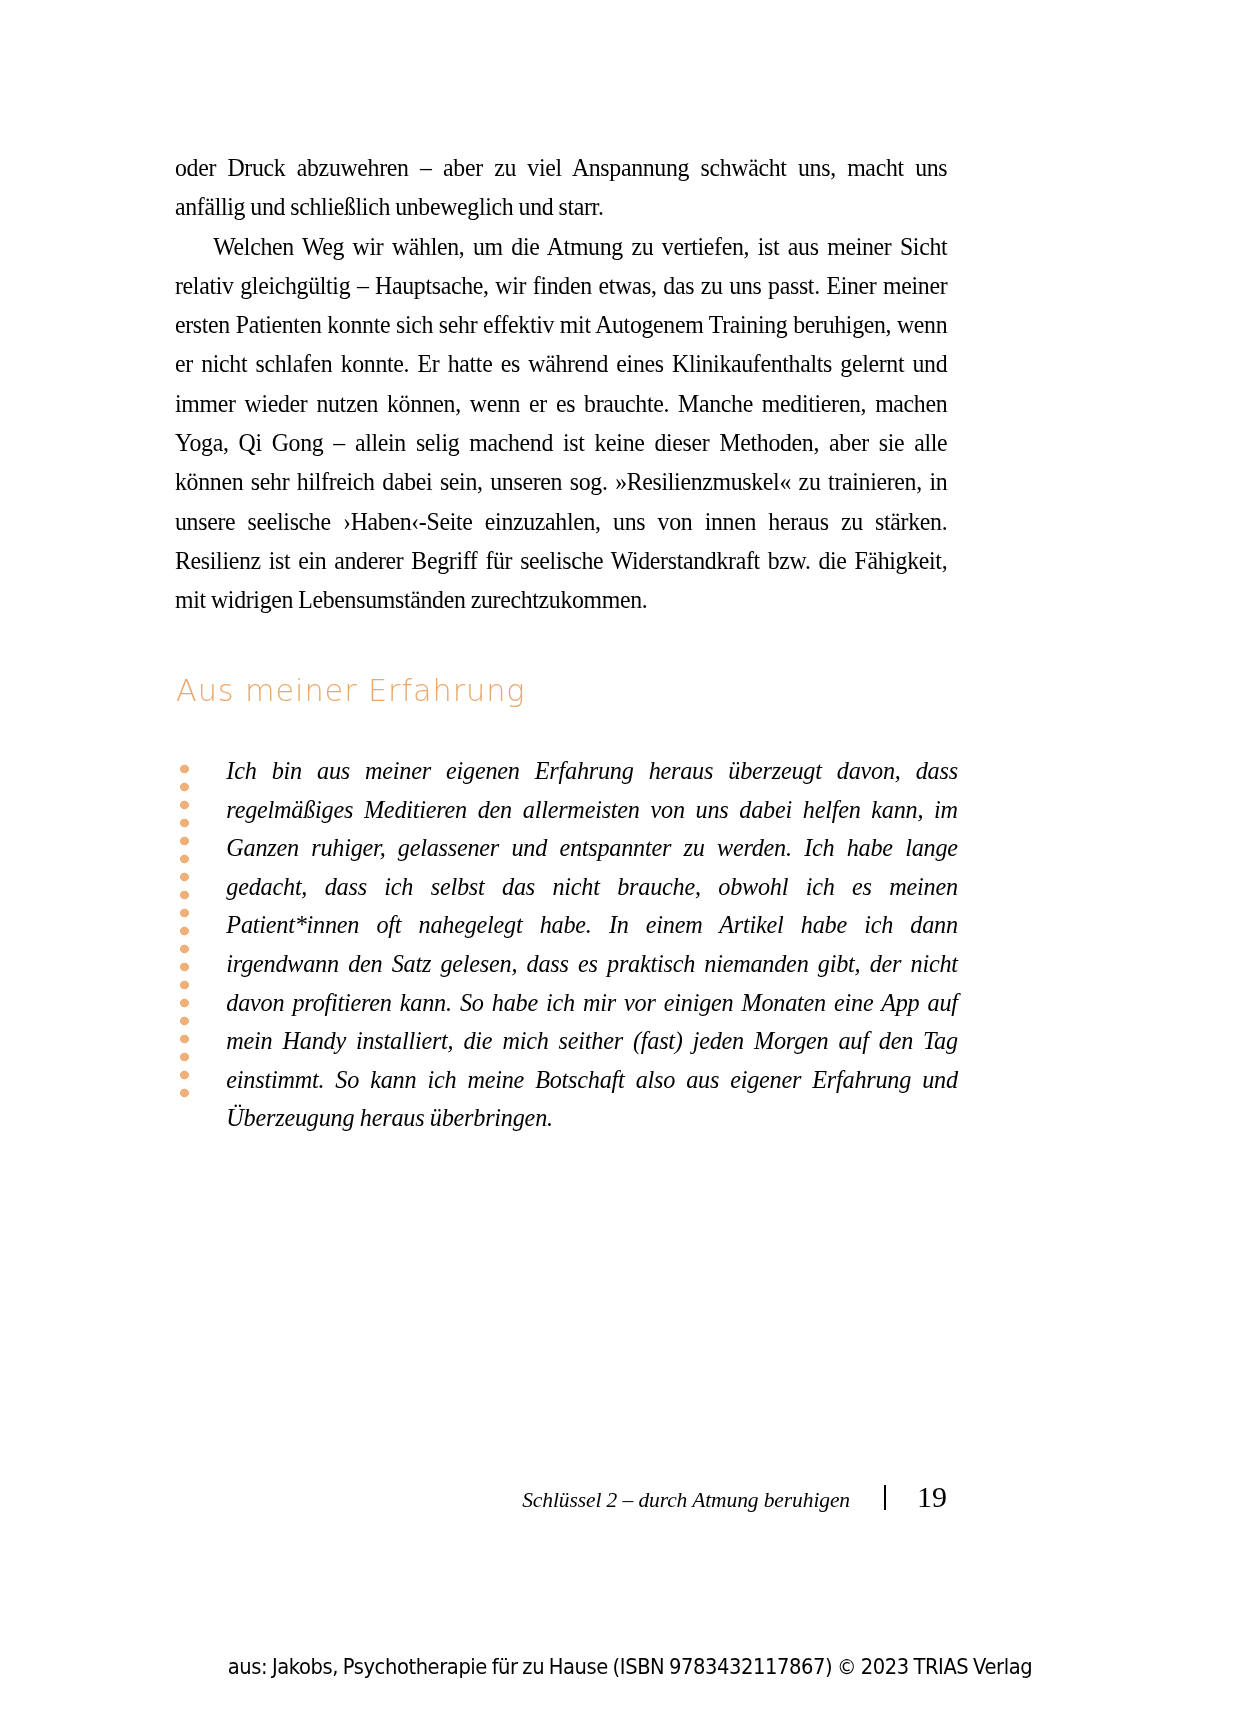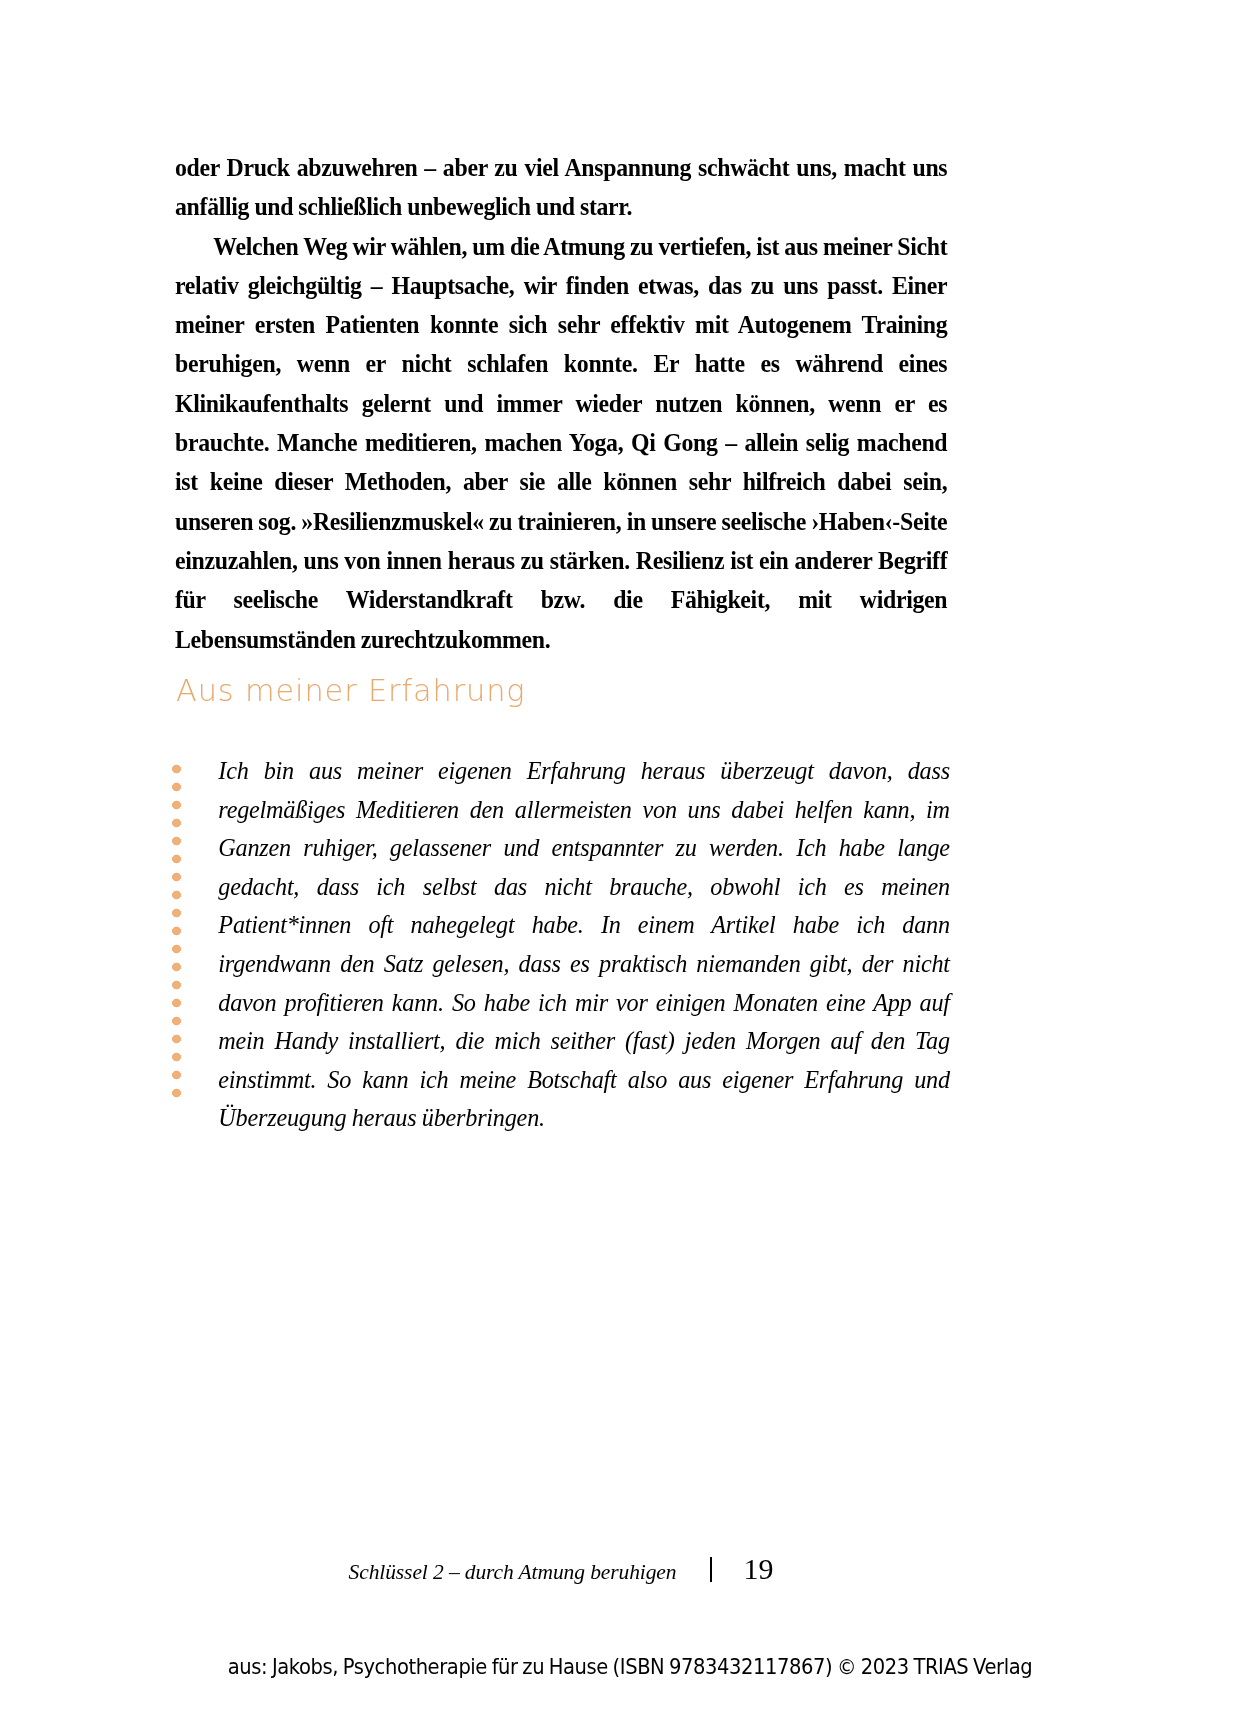--- a/index.html
+++ b/index.html
@@ -20,21 +20,20 @@
     position: absolute;
     inset: 0;
   }
 
   
   .content {
     position: absolute;
     left: 175px;
     top: 148px;
     width: 772px;
-    font-weight: bold;
   }
 
   p.body {
     margin: 0;
     font-size: 25.5px;
     line-height: 39.3px;
     text-align: justify;
     text-justify: inter-word;
     letter-spacing: -0.35px;
     word-spacing: -0.5px;
@@ -62,21 +61,21 @@
     letter-spacing: 0.9px;
     color: #E9A86C;
     white-space: nowrap;
     transform: scaleX(0.98);
     transform-origin: left top;
   }
 
   
   .quote-block {
     position: absolute;
-    left: 168px;
+    left: 176px;
     top: 752px;
     width: 770px;
   }
   .quote-rule {
     position: absolute;
     left: 4px;
     top: 8px;
     width: 9px;
     height: 345px;
     background-image: radial-gradient(circle at 50% 50%, #EFB07A 0 42%, rgba(255,255,255,0) 46%);
@@ -95,25 +94,25 @@
     word-spacing: -0.3px;
     transform: scaleX(0.95);
     transform-origin: left top;
     width: 770px;
   }
 
   
   .footer {
     position: absolute;
     left: 175px;
-    top: 1552px;
+    top: 1480px;
     width: 772px;
     display: flex;
     align-items: baseline;
-    justify-content: center;
+    justify-content: flex-end;
     gap: 0px;
   }
   .footer-title {
     font-size: 21.5px;
     font-style: italic;
     letter-spacing: -0.1px;
     white-space: nowrap;
   }
   .footer-sep {
     display: inline-block;

